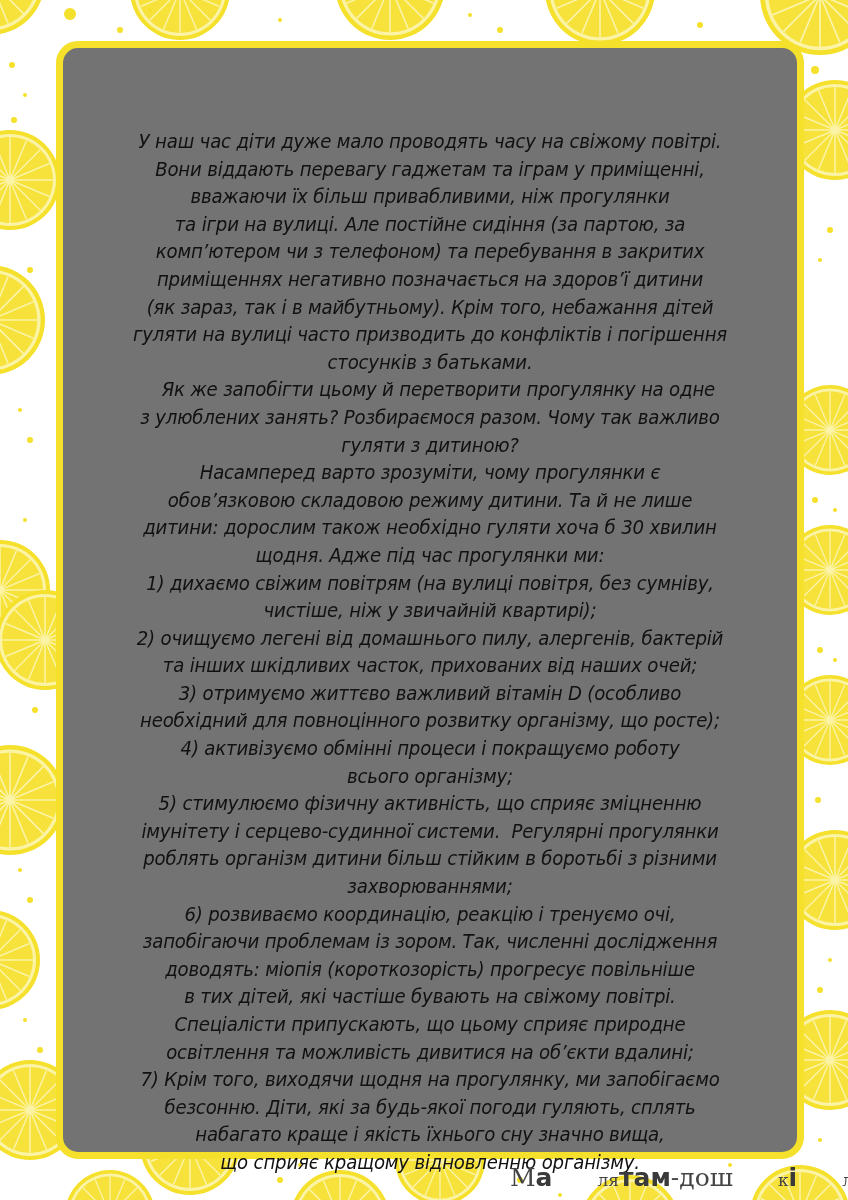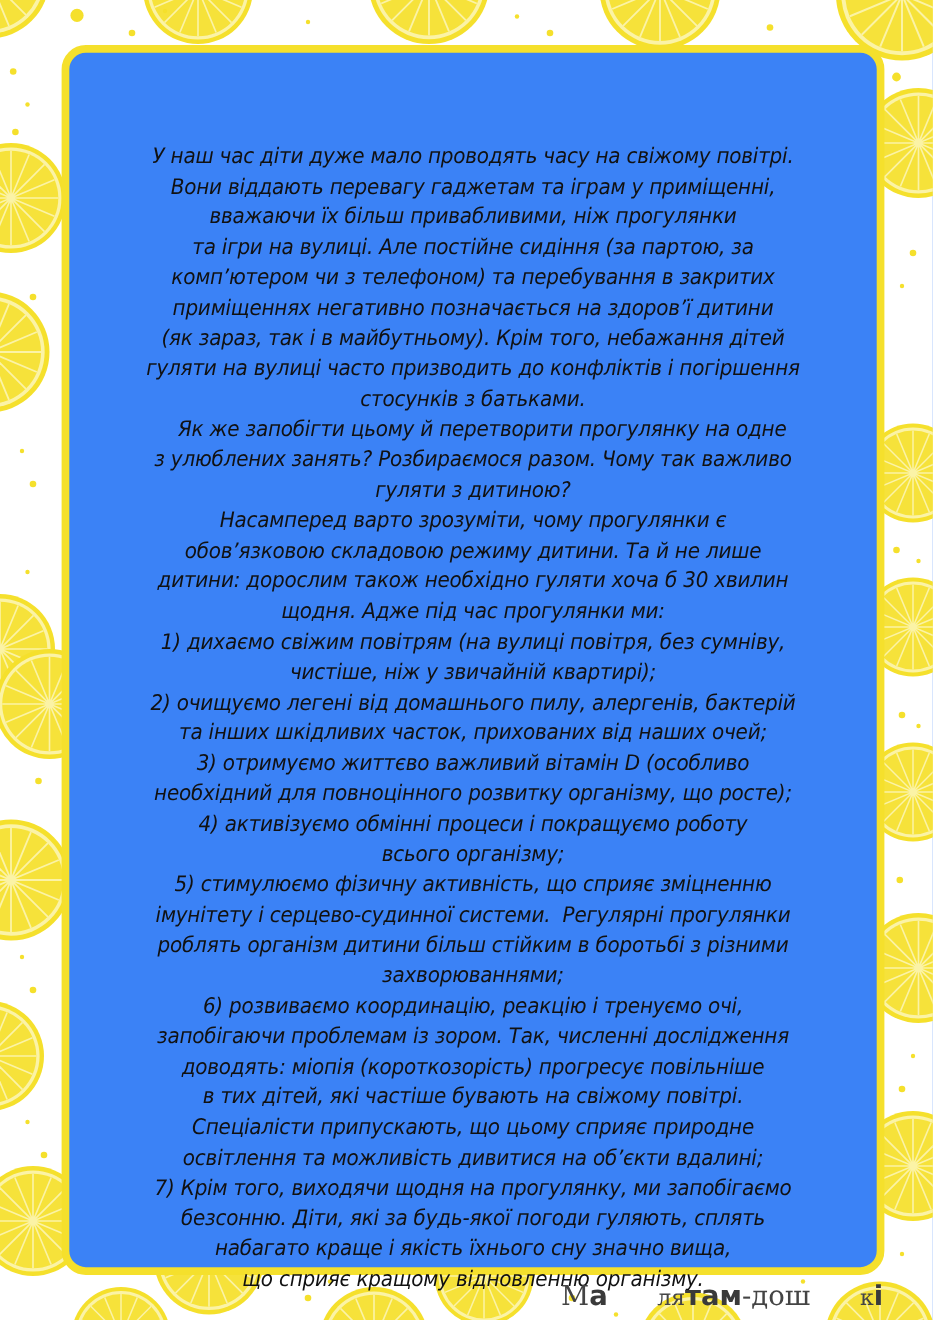--- a/index.html
+++ b/index.html
@@ -4,21 +4,21 @@
 <style>
   html, body { margin: 0; padding: 0; }
   body {
     width: 848px; height: 1200px; position: relative; overflow: hidden;
     background: #ffffff;
     font-family: "DejaVu Sans", sans-serif;
   }
   #bg { position: absolute; left: 0; top: 0; width: 848px; height: 1200px; }
   .card {
     position: absolute; left: 56px; top: 41px; width: 734px; height: 1104px;
-    background: #3b82f6;
+    background: #737373;
     border: 7px solid #f5e02c;
     border-radius: 22px;
     box-sizing: content-box;
   }
   .text {
     position: absolute; left: 0; right: 0; top: 80px;
     text-align: center;
     font-family: "DejaVu Sans", sans-serif;
     font-style: italic;
     font-size: 19.5px;
@@ -29,21 +29,21 @@
     transform-origin: center top;
   }
   .text .line { display: block; white-space: nowrap; }
   .watermark {
     position: absolute; left: 510px; top: 1163px; height: 32px;
     font-family: "DejaVu Serif", serif;
     font-size: 25px; color: #444;
     white-space: nowrap;
   }
   .watermark .b { font-family: "DejaVu Sans", sans-serif; font-weight: bold; color: #3a3a3a; }
-  .watermark .s { font-size: 20px; padding-left: 45px; }
+  .watermark .s { font-size: 17px; padding-left: 45px; }
 </style>
 </head>
 <body>
 
 <svg id="bg" viewBox="0 0 848 1200" xmlns="http://www.w3.org/2000/svg">
   <defs>
     <g id="lemon">
       <circle r="100" fill="#f5e02c"></circle>
       <circle r="92" fill="#fbf3a6"></circle>
       <circle r="86" fill="#f6e23a"></circle>

